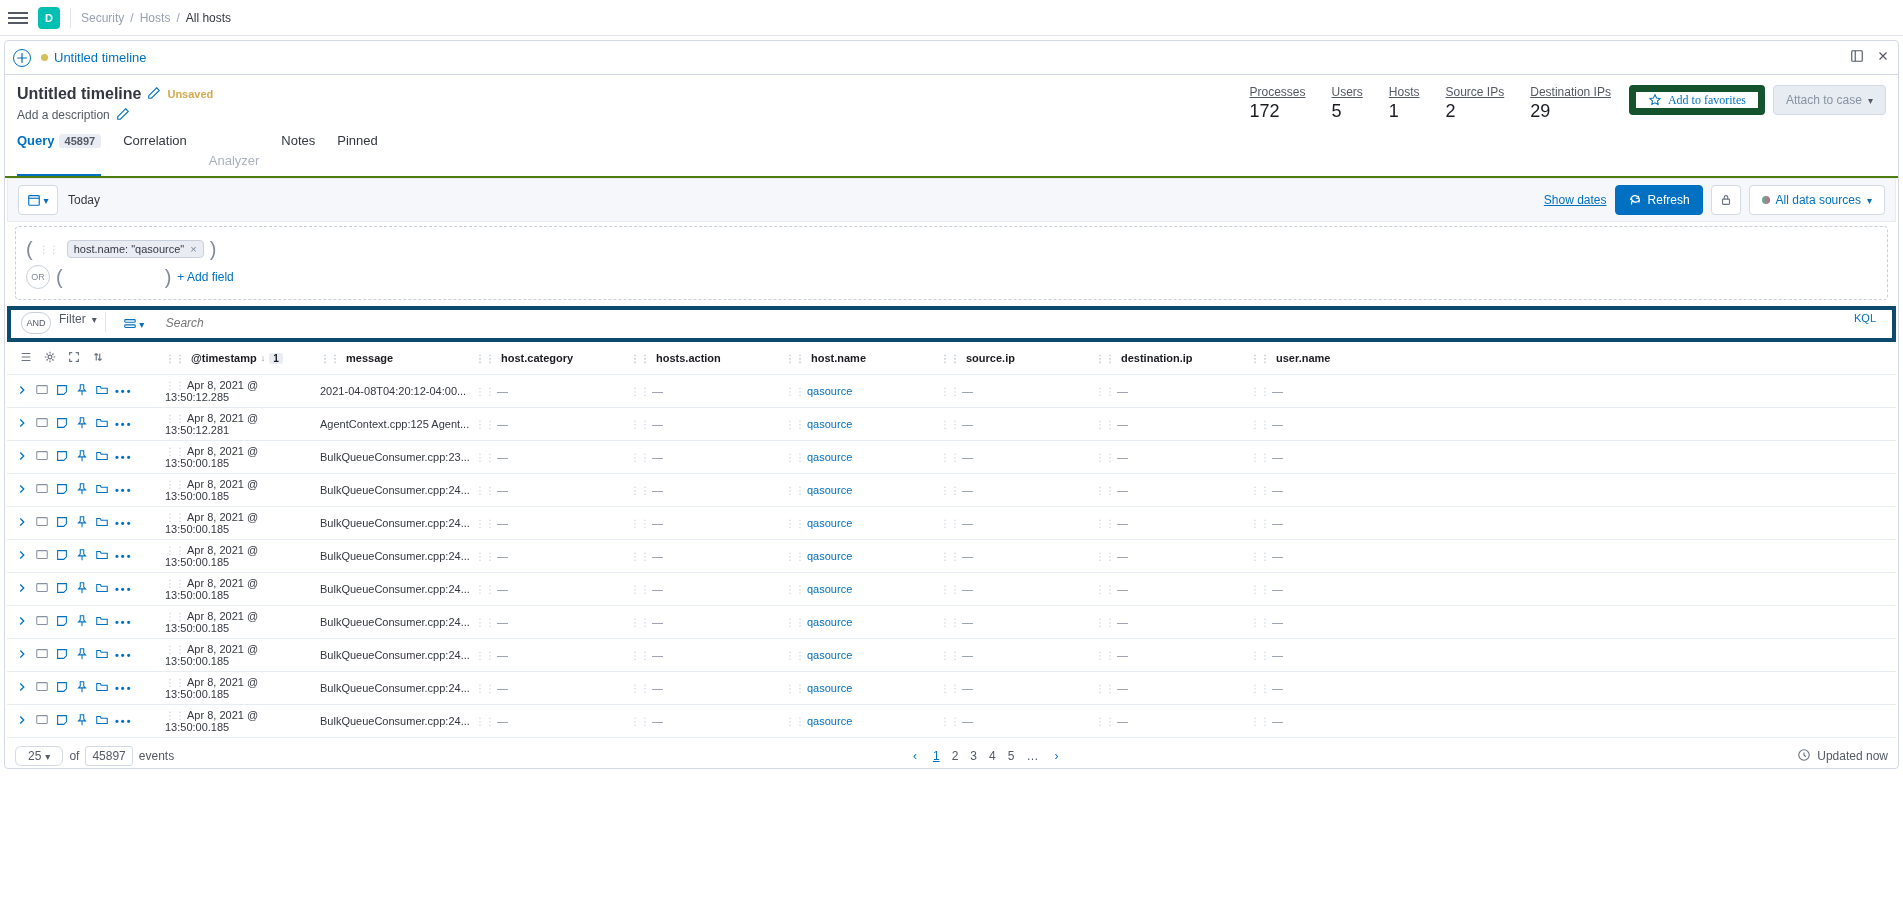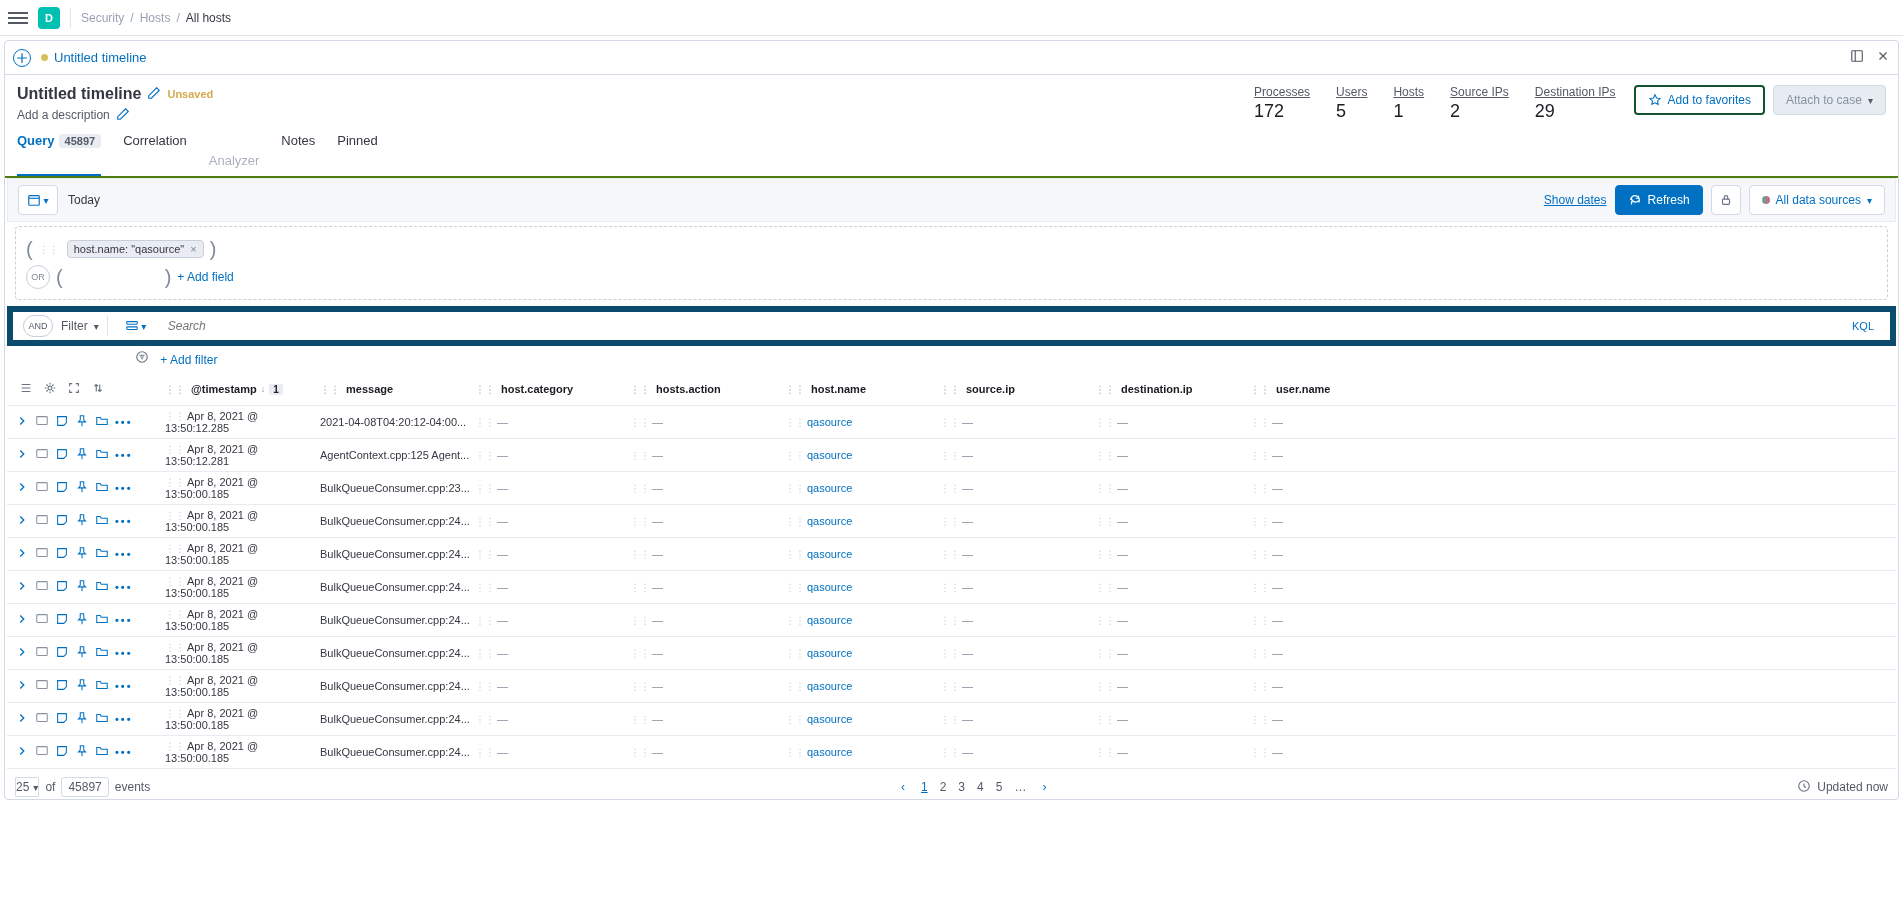--- a/index.html
+++ b/index.html
@@ -19,41 +19,41 @@
 .title-row { padding:10px 12px 2px; display:flex; align-items:flex-start; justify-content:space-between; }
 .tleft { display:flex; flex-direction:column; gap:4px; }
 .ttitle { font-size:16px; font-weight:600; display:flex; align-items:center; gap:6px; }
 .tedit { color:#0071c2; font-size:11px; cursor:pointer; }
 .unsaved { color:#d6a94d; font-size:11px; }
 .tdesc { color:#535a66; font-size:12px; display:flex; align-items:center; gap:6px; }
 .tstats { display:flex; gap:26px; align-items:flex-start; }
 .stat .lab { color:#535a66; font-size:12px;text-decoration:underline; }
 .stat .val { font-size:18px; color:#1a1c21; margin-top:2px; }
 .btn { height:30px; padding:0 12px; font-size:12px; border-radius:4px; display:inline-flex; align-items:center; gap:6px; cursor:pointer; background:#fff; }
-.btn-outline { border:2px solid #14532d; color:#0071c2; }
+.btn-outline { border:7px solid #14532d; color:#0071c2;font-family:Liberation Serif, serif; }
 .btn-primary { background:#0071c2; color:#fff; border:1px solid #0071c2; }
 .btn-disabled { background:#e7ecf3; color:#8892a0; border:1px solid #d3dae6; cursor:default; }
 .actions { display:flex; gap:8px; align-items:center; }
 .tabs { display:flex; gap:22px; padding:8px 12px 0; border-bottom:2px solid #4d7c0f; font-size:13px; }
 .tab { padding-bottom:8px; color:#343741; cursor:pointer; }
 .tab.active { color:#0071c2; border-bottom:2px solid #0071c2; font-weight:600; }
 .badge { background:#e9edf3; color:#535a66; font-size:11px; padding:1px 6px; border-radius:3px; margin-left:4px; }
 .tab.dim { color:#aab1bd;margin-top:20px; }
 .datebar { display:flex; align-items:center; gap:8px; padding:6px 10px; background:#f5f7fa; margin:0 2px; border:1px solid #e7ecf3; }
 .dateinput { flex:1; font-size:12px; color:#343741; padding:4px 2px; }
 .linkish { color:#0071c2; text-decoration:underline; cursor:pointer; font-size:12px; }
 .icon-btn { width:30px; height:30px; border:1px solid #d3dae6; border-radius:4px; display:flex; align-items:center; justify-content:center; color:#535a66; cursor:pointer; background:#fff; }
 .querybox { margin:4px 10px 6px; border:1px dashed #c7cfda; border-radius:4px; padding:8px 10px; }
 .qrow { display:flex; align-items:center; gap:6px; min-height:28px; }
 .paren { font-size:20px; color:#7f8a9a; }
 .pill { background:#e9edf3; border:1px solid #c7cfda; border-radius:4px; padding:2px 6px; font-size:11px; color:#343741; display:flex; align-items:center; gap:6px; }
 .pill .x { color:#7f8a9a; cursor:pointer; }
 .orbadge { width:24px; height:24px; border:1px solid #c7cfda; border-radius:50%; display:flex; align-items:center; justify-content:center; font-size:9px; color:#7f8a9a; background:#fff; }
 .addfield { color:#0071c2; font-size:12px; cursor:pointer; }
-.filterbar { display:flex; align-items:center; gap:8px; padding:2px 10px; border:6px solid #0c4a6e; margin:0 2px; }
+.filterbar { display:flex; align-items:flex-start; gap:8px; padding:2px 10px; border:4px solid #0c4a6e; margin:0 2px; }
 .andchip { width:30px; height:22px; border:1px solid #c7cfda; border-radius:11px; font-size:9px; display:flex; align-items:center; justify-content:center; color:#535a66; }
 .filterlabel { font-size:12px; color:#535a66; display:flex; align-items:center; gap:6px; }
 .searchinput { flex:1; border:none; outline:none; font-size:12px; padding:4px; color:#7f8a9a;font-style:italic; }
 .kql { color:#0071c2; font-size:11px; padding:0 6px; cursor:pointer; }
 .addfilter-row { padding:4px 10px 6px 130px; }
 .tablewrap { margin:0 2px; }
 .thead, .trow { display:grid; grid-template-columns:150px 155px 155px 155px 155px 155px 155px 155px 1fr; align-items:center; font-size:11px; border-bottom:1px solid #e7ecf3; padding:4px 8px; }
 .thead { color:#1a1c21; font-weight:600; padding:8px; }
 .rowtools { display:flex; align-items:center; gap:6px; color:#8892a0; }
 .rowtools svg { cursor:pointer; }
@@ -240,29 +240,20 @@
     <div class="icon-btn" style="width:40px;height:24px;border:none">
       <svg class="small-icon" viewBox="0 0 16 16">
           <rect x="2" y="3" width="12" height="3" rx="1" fill="none" stroke="#0071c2" stroke-width="1.2"></rect>
           <rect x="2" y="9" width="12" height="3" rx="1" fill="none" stroke="#0071c2" stroke-width="1.2"></rect>
         </svg>
       <span class="chev" style="color:#0071c2;margin-left:2px">▾</span>
     </div>
     <input class="searchinput" placeholder="Search" style="">
     <span class="kql">KQL</span>
   </div>
-  <div class="addfilter-row">
-    <span style="color:#6a7383;margin-right:8px">
-      <svg class="small-icon" viewBox="0 0 16 16">
-          <circle cx="8" cy="8" r="6" fill="none" stroke="#6a7383" stroke-width="1.3"></circle>
-          <path d="M5 6h6M6 8h4M7 10h2" stroke="#6a7383" stroke-width="1.3"></path>
-        </svg>
-    </span>
-    <span class="addfield">+ Add filter</span>
-  </div>
 
   <div class="tablewrap">
     <div class="thead">
       <div class="tblicons">
         <span><svg class="small-icon" viewBox="0 0 16 16">
               <path d="M3 4h10M3 8h10M3 12h10" stroke="#6a7383" stroke-width="1.4"></path>
             </svg></span>
         <span><svg class="small-icon" viewBox="0 0 16 16">
               <circle cx="8" cy="8" r="2.2" fill="none" stroke="#6a7383" stroke-width="1.3"></circle>
               <path d="M8 2v2M8 12v2M2 8h2M12 8h2M4 4l1.4 1.4M10.6 10.6L12 12M12 4l-1.4 1.4M5.4 10.6L4 12" stroke="#6a7383" stroke-width="1.3"></path>
@@ -616,21 +607,21 @@
           <div><span class="drag">⋮⋮</span><span class="link">qasource</span></div>
           <div><span class="drag">⋮⋮</span><span class="dash">—</span></div>
           <div><span class="drag">⋮⋮</span><span class="dash">—</span></div>
           <div><span class="drag">⋮⋮</span><span class="dash">—</span></div>
         </div>
       </div>
   </div>
 
   <div class="footerbar">
     <div style="display:flex;gap:6px;align-items:center">
-      <span style="border:1px solid #d3dae6;padding:2px 0;border-radius:1px;display:inline-flex;gap:4px;align-items:center">
+      <span style="border:1px solid #d3dae6;padding:2px 12px;border-radius:6px;display:inline-flex;gap:4px;align-items:center">
           <span>25</span>
           <span class="chev">▾</span>
         </span>
       <span>of</span>
       <span style="border:1px solid #d3dae6;padding:2px 6px;border-radius:3px">45897</span>
       <span>events</span>
     </div>
     <div class="pager">
       <span style="color:#0071c2">‹</span>
       <span id="pager-nums"><span class="pnum cur" style="margin: 0px 6px;">1</span><span class="pnum" style="margin: 0px 6px;">2</span><span class="pnum" style="margin: 0px 6px;">3</span><span class="pnum" style="margin: 0px 6px;">4</span><span class="pnum" style="margin: 0px 6px;">5</span><span class="pnum" style="margin: 0px 6px;">…</span></span>

